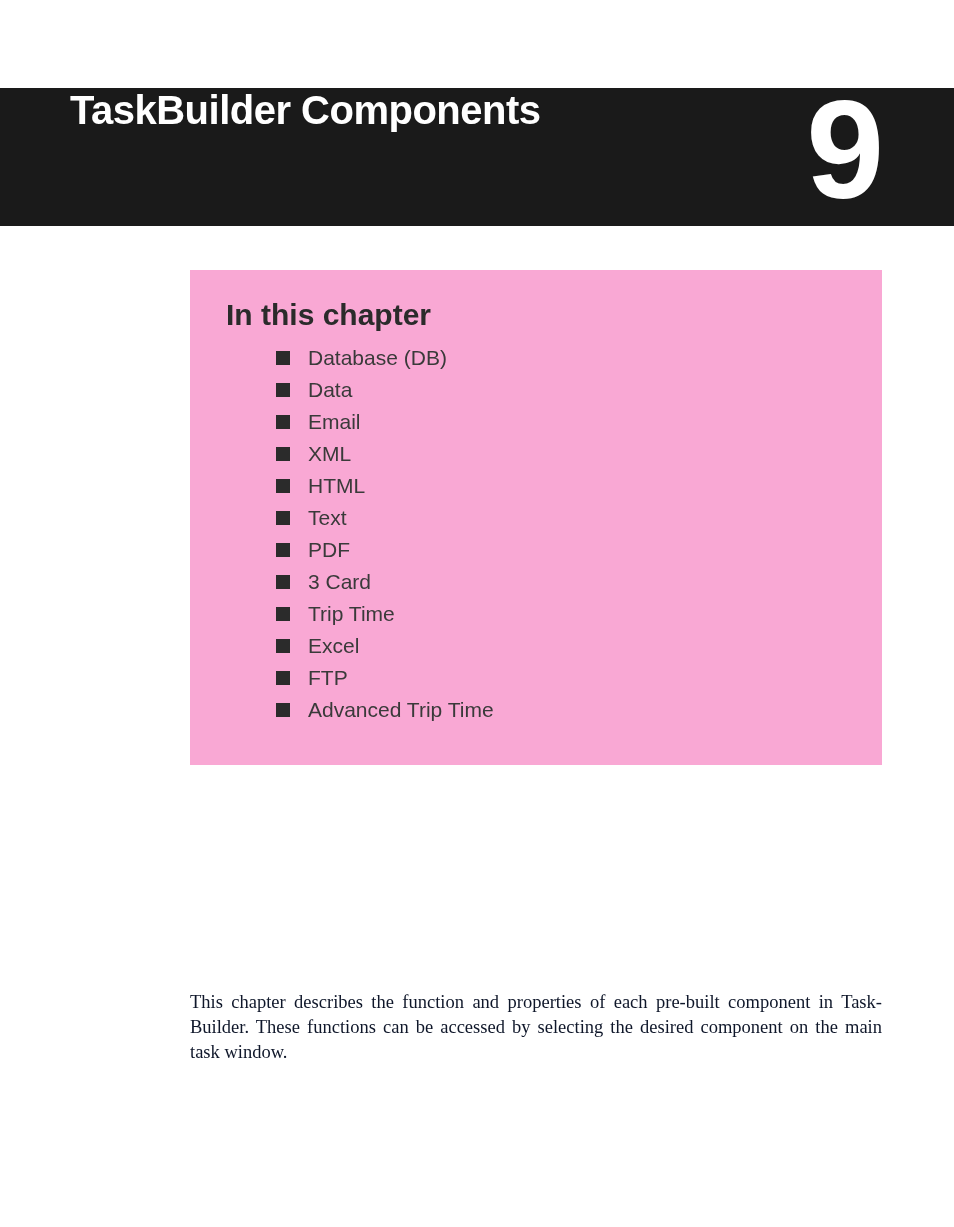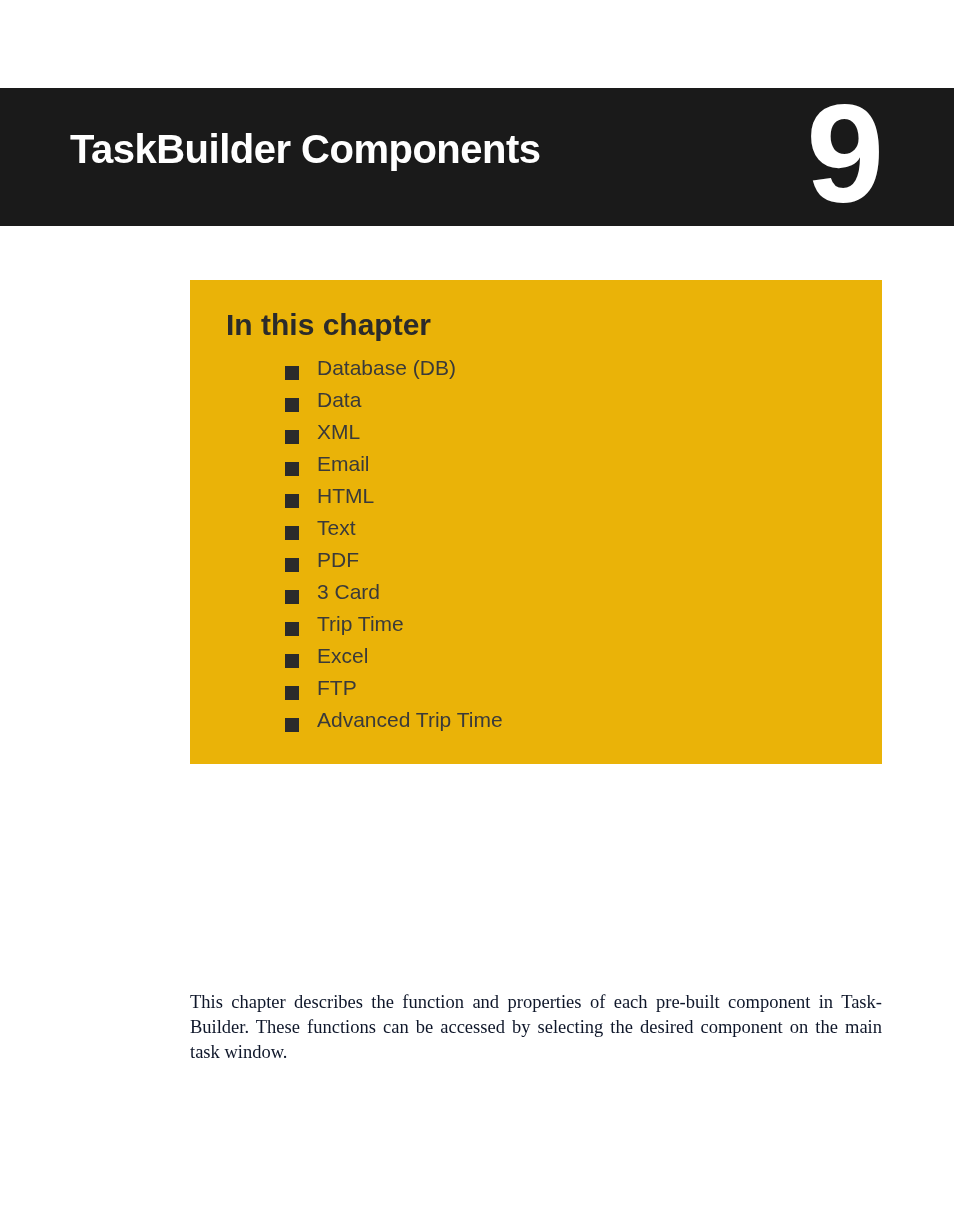--- a/index.html
+++ b/index.html
@@ -16,21 +16,21 @@
       position: relative;
     }
     .header-bar {
       position: absolute;
       top: 88px;
       left: 0;
       right: 0;
       height: 138px;
       background: #1a1a1a;
       display: flex;
-      align-items: center;
+      align-items: flex-start;
       justify-content: space-between;
       padding: 0 70px 16px 70px;
     }
     .chapter-title {
       font-size: 40px;
       font-weight: 600;
       color: #ffffff;
       letter-spacing: -0.5px;
       font-family: "Arial Narrow", Arial, sans-serif;
       font-stretch: condensed;
@@ -39,48 +39,47 @@
       font-size: 140px;
       font-weight: 900;
       color: #ffffff;
       line-height: 0.88;
       margin-bottom: -10px;
       font-family: "Arial Narrow", Arial, sans-serif;
       font-stretch: condensed;
     }
     .in-this-chapter-box {
       position: absolute;
-      top: 280px;
+      top: 270px;
       left: 190px;
       right: 72px;
-      background: #eab308;
-      padding: 28px 36px 24px 36px;
+      background: #f9a8d4;
+      padding: 28px 36px 35px 36px;
     }
     .in-this-chapter-heading {
       font-size: 30px;
       font-weight: 700;
       color: #2b2b2b;
       margin-bottom: 14px;
       font-family: "Arial Narrow", Arial, sans-serif;
       font-stretch: condensed;
     }
     .chapter-list {
       list-style: none;
       padding-left: 50px;
     }
     .chapter-list li {
       display: flex;
-      align-items: flex-end;
+      align-items: center;
       gap: 18px;
       margin-bottom: 8px;
       font-size: 21px;
       color: #3a3a3a;
       font-family: "Arial Narrow", Arial, sans-serif;
       font-stretch: condensed;
-      margin-left: 9px;
     }
     .bullet-square {
       width: 14px;
       height: 14px;
       background: #2b2b2b;
       flex-shrink: 0;
     }
     .body-text {
       position: absolute;
       top: 990px;
@@ -107,25 +106,25 @@
     <li>
         <span class="bullet-square"></span>
         <span>Database (DB)</span>
       </li>
     <li>
         <span class="bullet-square"></span>
         <span>Data</span>
       </li>
     <li>
         <span class="bullet-square"></span>
-        <span>XML</span>
+        <span>Email</span>
       </li>
     <li>
         <span class="bullet-square"></span>
-        <span>Email</span>
+        <span>XML</span>
       </li>
     <li>
         <span class="bullet-square"></span>
         <span>HTML</span>
       </li>
     <li>
         <span class="bullet-square"></span>
         <span>Text</span>
       </li>
     <li>

